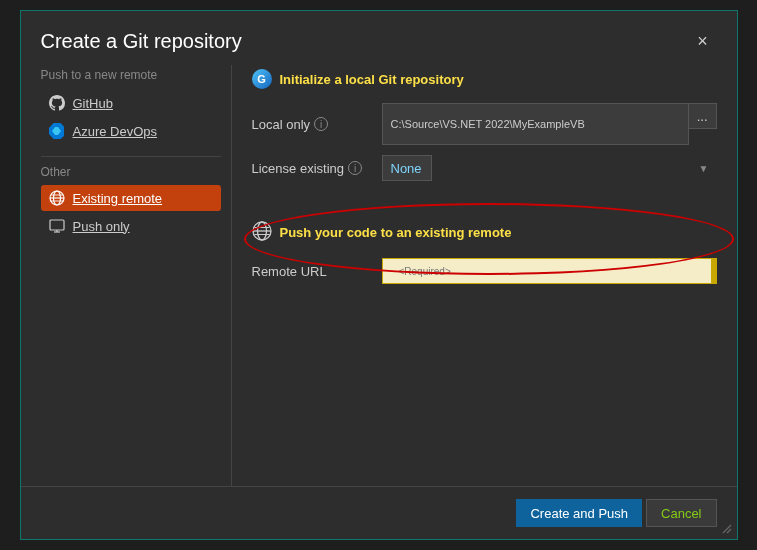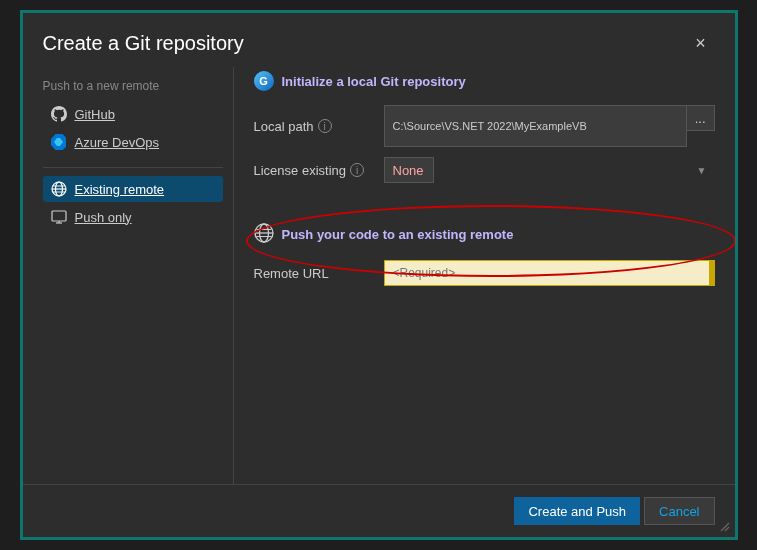--- a/index.html
+++ b/index.html
@@ -11,21 +11,21 @@
       font-size: 13px;
       color: #cccccc;
       display: flex;
       align-items: center;
       justify-content: center;
     }
     .dialog {
       width: 718px;
       height: 530px;
       background: #2d2d2d;
-      border: 3px solid #0f766e;
+      border: 1px solid #0f766e;
       position: relative;
       display: flex;
       flex-direction: column;
     }
     .title-bar {
       display: flex;
       align-items: center;
       justify-content: space-between;
       padding: 16px 20px 10px 20px;
     }
@@ -69,37 +69,37 @@
       align-items: center;
       padding: 5px 8px;
       border-radius: 3px;
       cursor: pointer;
       color: #cccccc;
       margin-bottom: 2px;
       gap: 8px;
       text-decoration: underline;
     }
     .sidebar-item.active {
-      background: #0c4a6e;
+      background: #c2410c;
       color: #ffffff;
     }
     .sidebar-item-icon {
       width: 16px;
       height: 16px;
       flex-shrink: 0;
       display: flex;
       align-items: center;
       justify-content: center;
     }
     .sidebar-item-label { font-size: 13px; }
     .section-title-push {
       font-size: 12px;
       color: #888;
       margin-bottom: 8px;
-      margin-top: 12px;
+      margin-top: 3px;
     }
     .main-panel {
       flex: 1;
       padding-left: 20px;
       border-left: 1px solid #444;
       display: flex;
       flex-direction: column;
     }
     .panel-section {
       margin-bottom: 16px;
@@ -107,21 +107,21 @@
     .panel-section-header {
       display: flex;
       align-items: center;
       gap: 8px;
       margin-bottom: 14px;
       padding-top: 4px;
     }
     .panel-section-title {
       font-size: 13px;
       font-weight: 600;
-      color: #c4b5fd;
+      color: #fde047;
     }
     .form-row {
       display: flex;
       align-items: center;
       margin-bottom: 10px;
     }
     .form-label {
       width: 130px;
       flex-shrink: 0;
       display: flex;
@@ -166,21 +166,21 @@
       height: 26px;
       cursor: pointer;
       font-size: 13px;
       display: flex;
       align-items: center;
     }
     .form-select {
       flex: 1;
       background: #3c3c3c;
       border: 1px solid #555;
-      color: #fca5a5;
+      color: #7dd3fc;
       padding: 4px 8px;
       font-size: 13px;
       height: 26px;
       outline: none;
       appearance: none;
       -webkit-appearance: none;
       cursor: pointer;
     }
     .select-wrapper {
       flex: 1;
@@ -216,22 +216,22 @@
       pointer-events: none;
       z-index: 10;
     }
 
     .remote-url-input {
       flex: 1;
       background: #f5ecc8;
       border: 1px solid #c8a800;
       border-right: none;
       color: #333;
-      padding: 4px 8px;
-      font-size: 12px;
+      padding: 4px 16px;
+      font-size: 10px;
       height: 26px;
       outline: none;
     }
     .remote-url-right-border {
       width: 6px;
       background: #c8a800;
       height: 26px;
       border: 1px solid #c8a800;
     }
 
@@ -253,21 +253,21 @@
       align-items: center;
       border: none;
     }
     .btn-primary {
       background: #0e639c;
       color: #ffffff;
     }
     .btn-secondary {
       background: #3a3a3a;
       border: 1px solid #555;
-      color: #0ea5e9;
+      color: #84cc16;
     }
 
     .divider {
       border-top: 1px solid #444;
       margin: 12px 0 8px 0;
     }
 
     .resize-handle {
       position: absolute;
       bottom: 4px;
@@ -322,20 +322,21 @@
         <div class="sidebar-item-icon">
           <svg width="16" height="16" viewBox="0 0 16 16" fill="none">
             <path d="M15 3.5L11.5 0H4.5L0 5v6l4.5 5h7L15 13V3.5z" fill="#0078d4"></path>
             <path d="M9 4L6 4L3 8L6 12H9L12 8L9 4Z" fill="#50e6ff" opacity="0.7"></path>
           </svg>
         </div>
         <span class="sidebar-item-label">Azure DevOps</span>
       </div>
 
       <div class="divider"></div>
+      <div class="sidebar-section-title">Other</div>
 
       <div class="sidebar-item active">
         <div class="sidebar-item-icon">
           <svg width="16" height="16" viewBox="0 0 16 16" fill="none">
             <circle cx="8" cy="8" r="7" stroke="#ffffff" stroke-width="1.2"></circle>
             <ellipse cx="8" cy="8" rx="3.5" ry="7" stroke="#ffffff" stroke-width="1.2"></ellipse>
             <line x1="1" y1="8" x2="15" y2="8" stroke="#ffffff" stroke-width="1.2"></line>
             <line x1="2" y1="5" x2="14" y2="5" stroke="#ffffff" stroke-width="0.9"></line>
             <line x1="2" y1="11" x2="14" y2="11" stroke="#ffffff" stroke-width="0.9"></line>
           </svg>
@@ -358,21 +359,21 @@
     <div class="main-panel">
 
       <div class="panel-section">
         <div class="panel-section-header">
           <div class="icon-initialize">G</div>
           <span class="panel-section-title">Initialize a local Git repository</span>
         </div>
 
         <div class="form-row">
           <div class="form-label">
-            <span>Local path</span>
+            <span>Local only</span>
             <span class="info-icon">i</span>
           </div>
           <div class="form-input-group">
             <input type="text" class="form-input" value="C:\Source\VS.NET 2022\MyExampleVB" style="">
             <button class="browse-btn">...</button>
           </div>
         </div>
 
         <div class="form-row">
           <div class="form-label">

